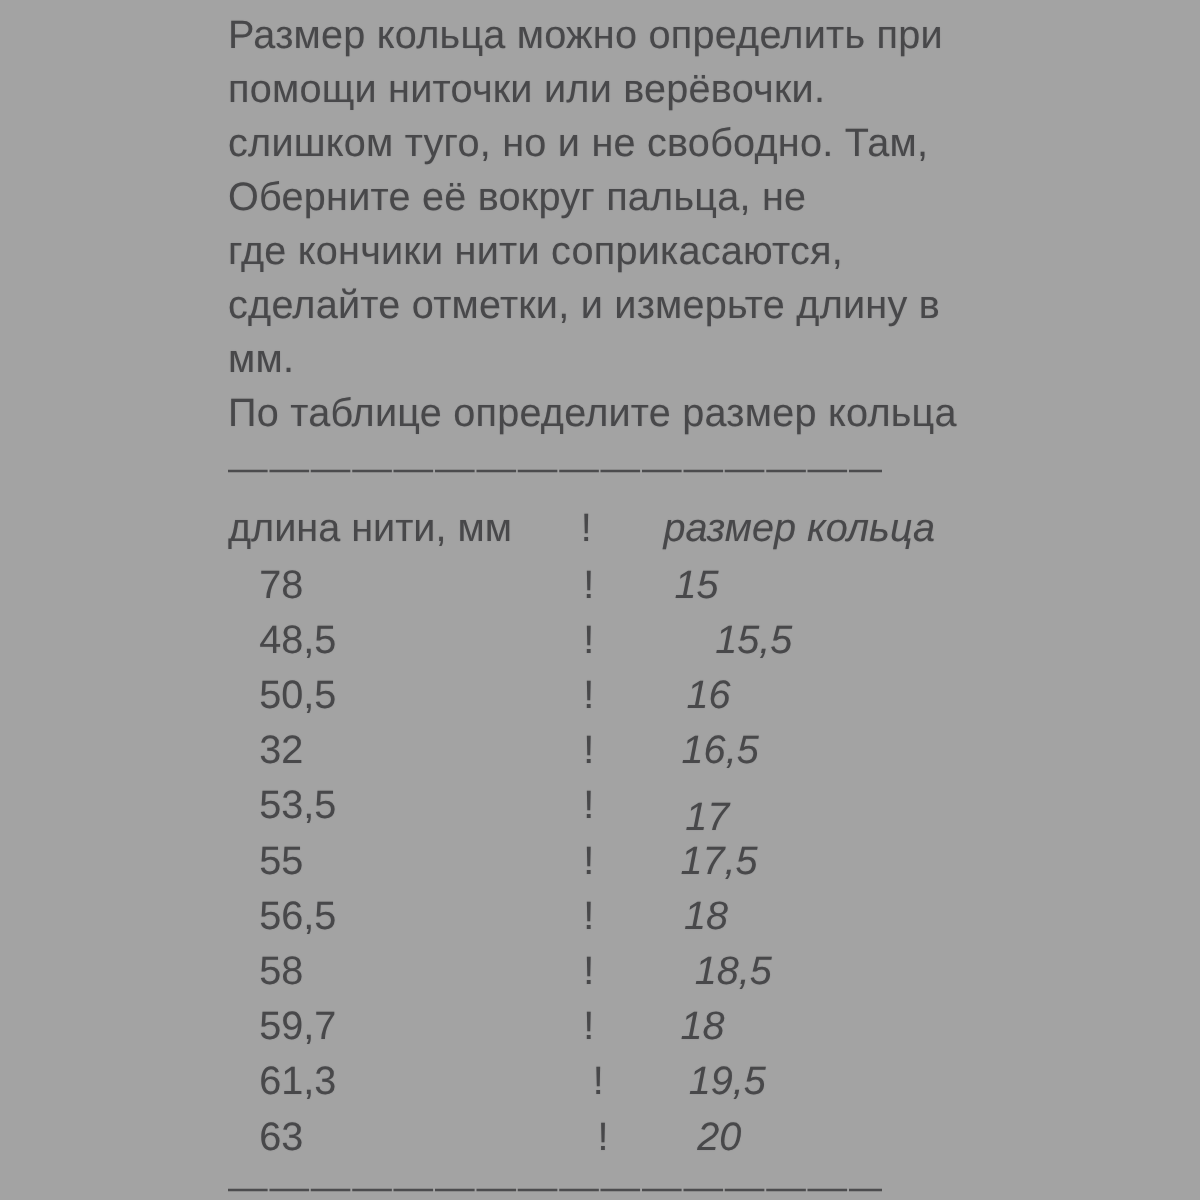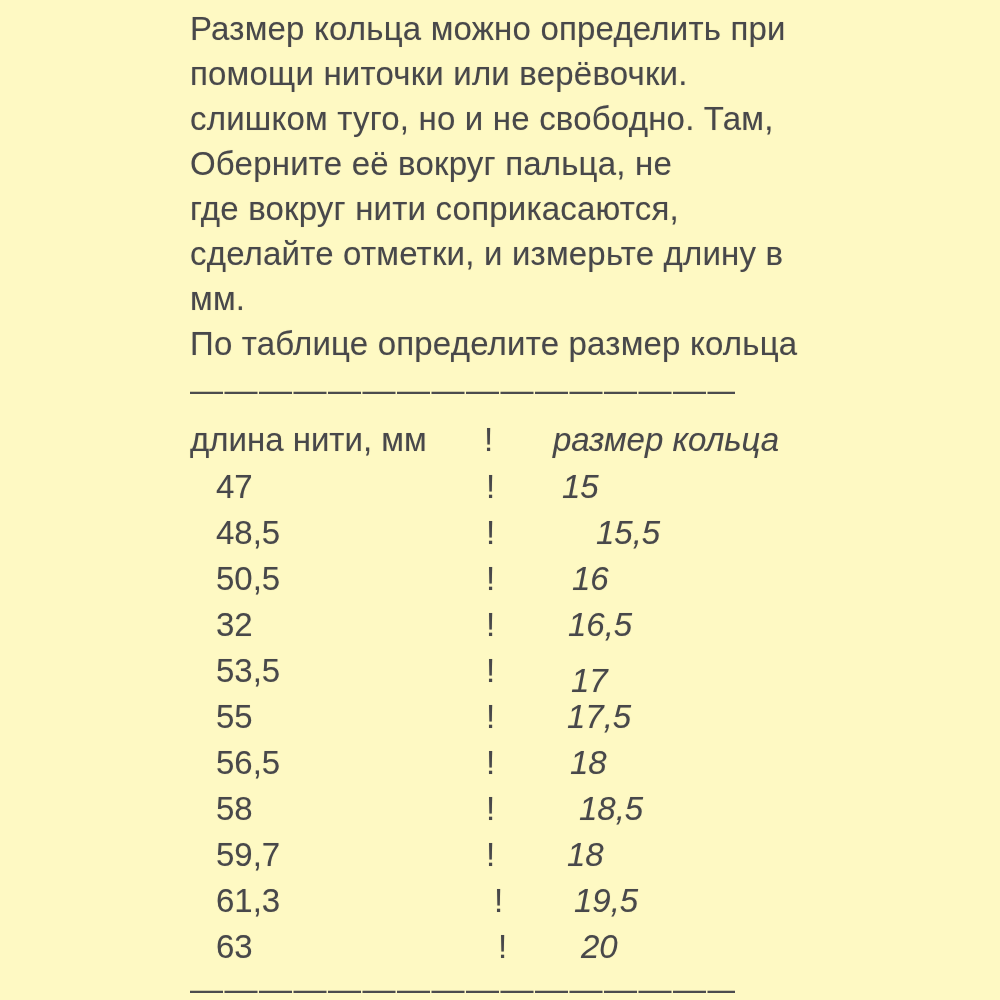--- a/index.html
+++ b/index.html
@@ -3,21 +3,21 @@
 <meta charset="utf-8">
 <style>
   html, body {
     margin: 0;
     padding: 0;
   }
   .page {
     position: relative;
     width: 1000px;
     height: 1000px;
-    background: #fef9c3;
+    background: #a3a3a3;
     font-family: "Liberation Sans", "DejaVu Sans", sans-serif;
     color: #48484a;
     overflow: hidden;
   }
   .content {
     position: absolute;
     left: 190px;
     top: 6px;
     width: 660px;
   }
@@ -73,39 +73,39 @@
 <body>
 
 <div class="page">
   <div class="content">
 
     <div>
       <div class="para-line">Размер кольца можно определить при</div>
       <div class="para-line">помощи ниточки или верёвочки.</div>
       <div class="para-line">слишком туго, но и не свободно. Там,</div>
       <div class="para-line">Оберните её вокруг пальца, не</div>
-      <div class="para-line">где вокруг нити соприкасаются,</div>
+      <div class="para-line">где кончики нити соприкасаются,</div>
       <div class="para-line">сделайте отметки, и измерьте длину в</div>
       <div class="para-line">мм.</div>
       <div class="para-line">По таблице определите размер кольца</div>
     </div>
 
     <div class="divider top">————————————————————</div>
 
     <div class="table">
 
       <div class="t-row header">
         <span class="c-len">длина нити, мм</span>
         <span class="c-bang">!</span>
         <span class="c-size">размер кольца</span>
       </div>
 
       <div class="rows">
         <div class="t-row">
-          <span class="c-len">47</span>
+          <span class="c-len">78</span>
           <span class="c-bang">!</span>
           <span class="c-size">15</span>
         </div>
         <div class="t-row">
           <span class="c-len">48,5</span>
           <span class="c-bang">!</span>
           <span class="c-size">15,5</span>
         </div>
         <div class="t-row">
           <span class="c-len">50,5</span>

